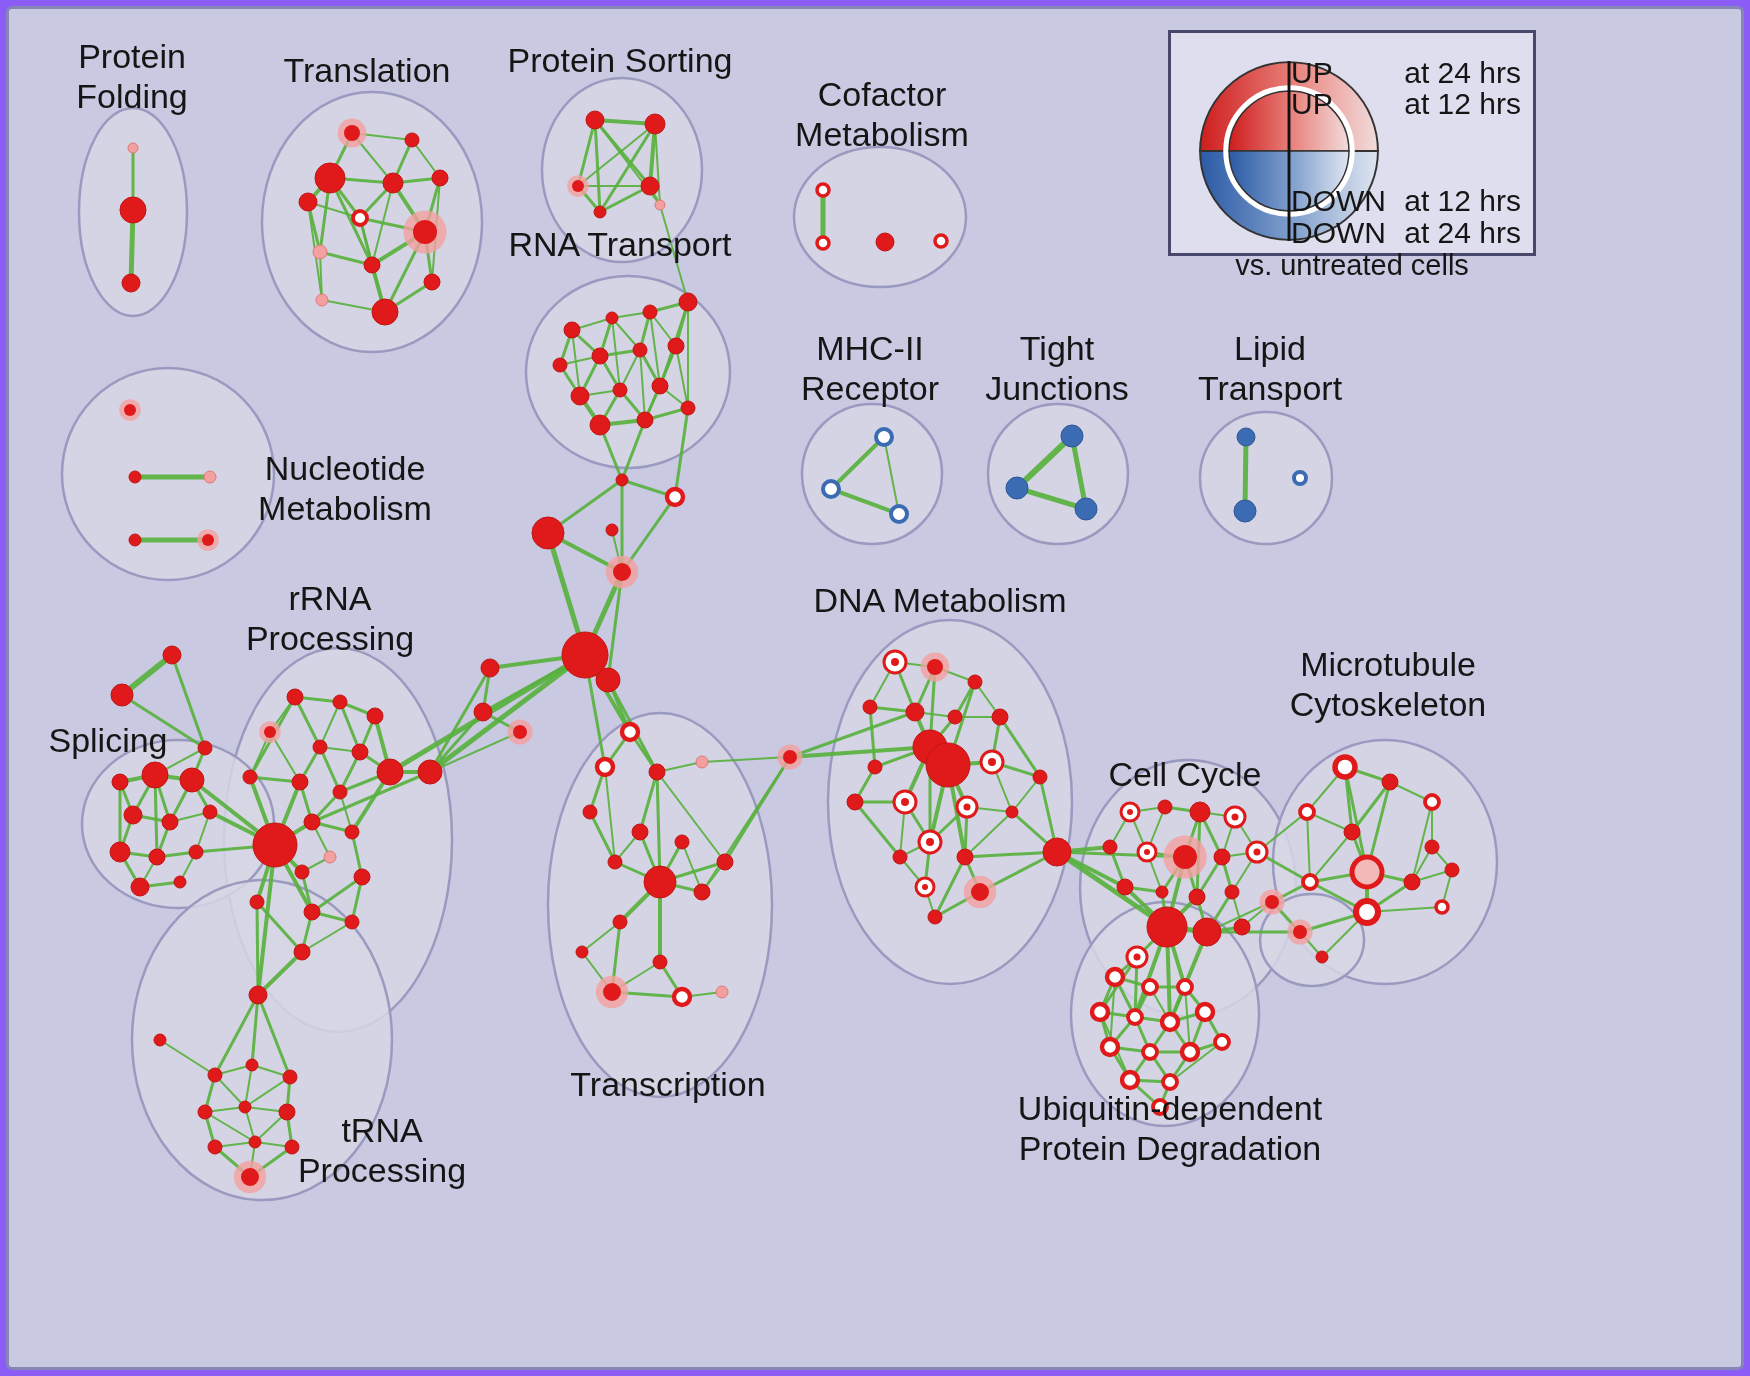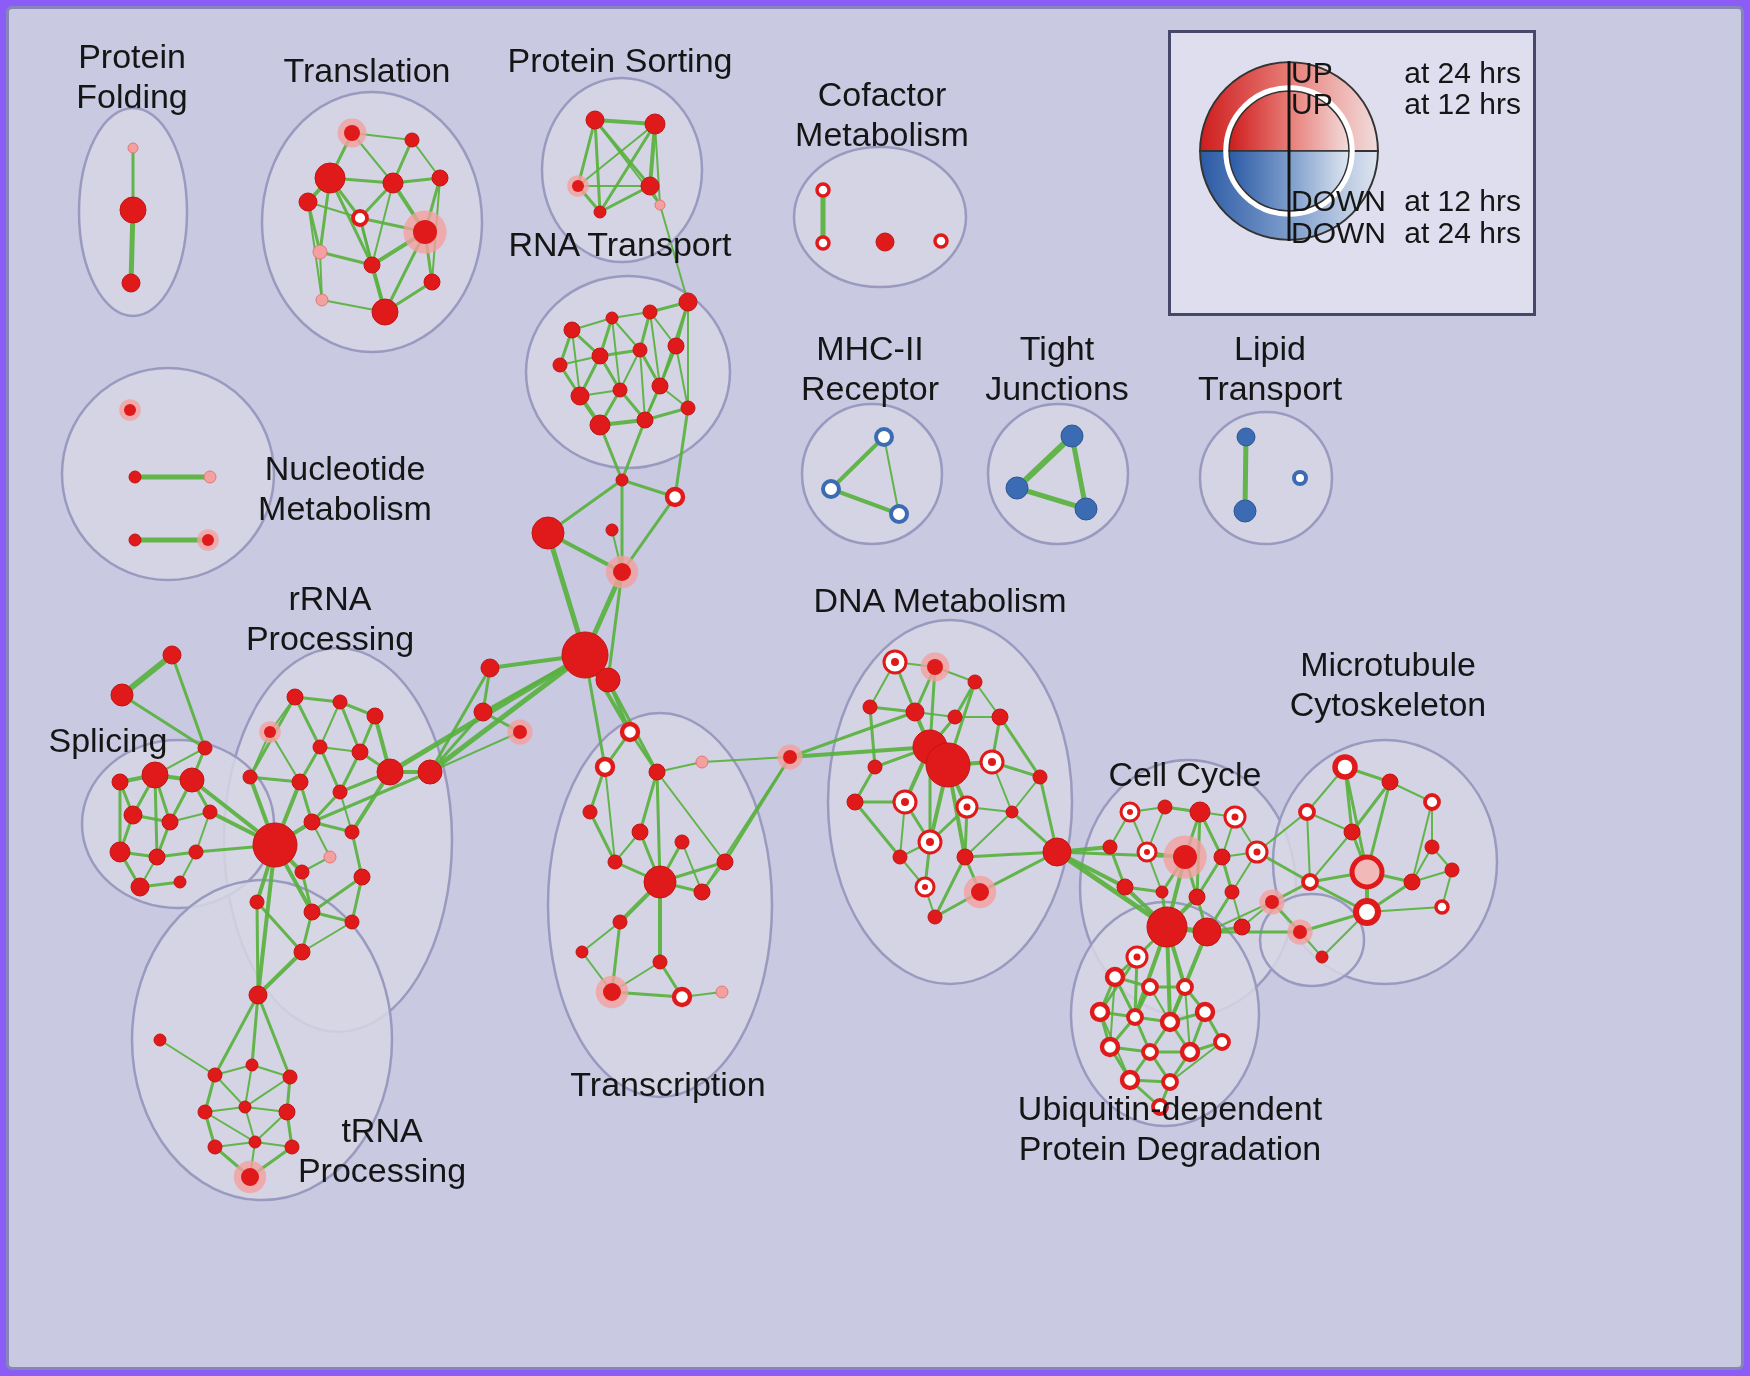--- a/index.html
+++ b/index.html
@@ -1,20 +1,20 @@
 <!DOCTYPE html>
 <html><head>
 <meta charset="utf-8">
 <style>
   html,body{margin:0;padding:0;background:#ffffff;font-family:"Liberation Sans",sans-serif;}
   .figure{position:relative;width:1750px;height:1376px;background:#8b5cf6;overflow:hidden;}
   .figure-bg{position:absolute;left:6px;top:6px;right:6px;bottom:6px;background:#c9c9e1;
     border:3px solid #8686b6;border-radius:6px;}
   svg.network{position:absolute;left:0;top:0;width:1750px;height:1376px;}
-  .legend{position:absolute;left:1168px;top:30px;width:368px;height:286px;background:#dedeee;
+  .legend{position:absolute;left:1168px;top:30px;width:368px;height:226px;background:#dedeee;
     border:3px solid #47476a;box-sizing:border-box;color:#151515;}
   .legend-dial{position:absolute;left:2px;top:2px;width:232px;height:232px;}
   .legend-row{position:absolute;left:120px;right:12px;height:32px;line-height:32px;display:flex;
     justify-content:space-between;font-size:30px;}
   .legend-row .lr-label{font-weight:400;}
   .row0{top:24px;}
   .row1{top:55px;}
   .row2{top:152px;}
   .row3{top:184px;}
   .legend-caption{position:absolute;left:0;right:0;top:216px;text-align:center;font-size:29px;line-height:32px;}
@@ -726,15 +726,16 @@
     </div>
     <div class="legend-row row2">
       <span class="lr-label">DOWN</span>
       <span class="lr-time">at 12 hrs</span>
     </div>
     <div class="legend-row row3">
       <span class="lr-label">DOWN</span>
       <span class="lr-time">at 24 hrs</span>
     </div>
     <div class="legend-caption">
+      <div>vs. untreated cells</div>
     </div>
   </div>
 </div>
 
 </body></html>

